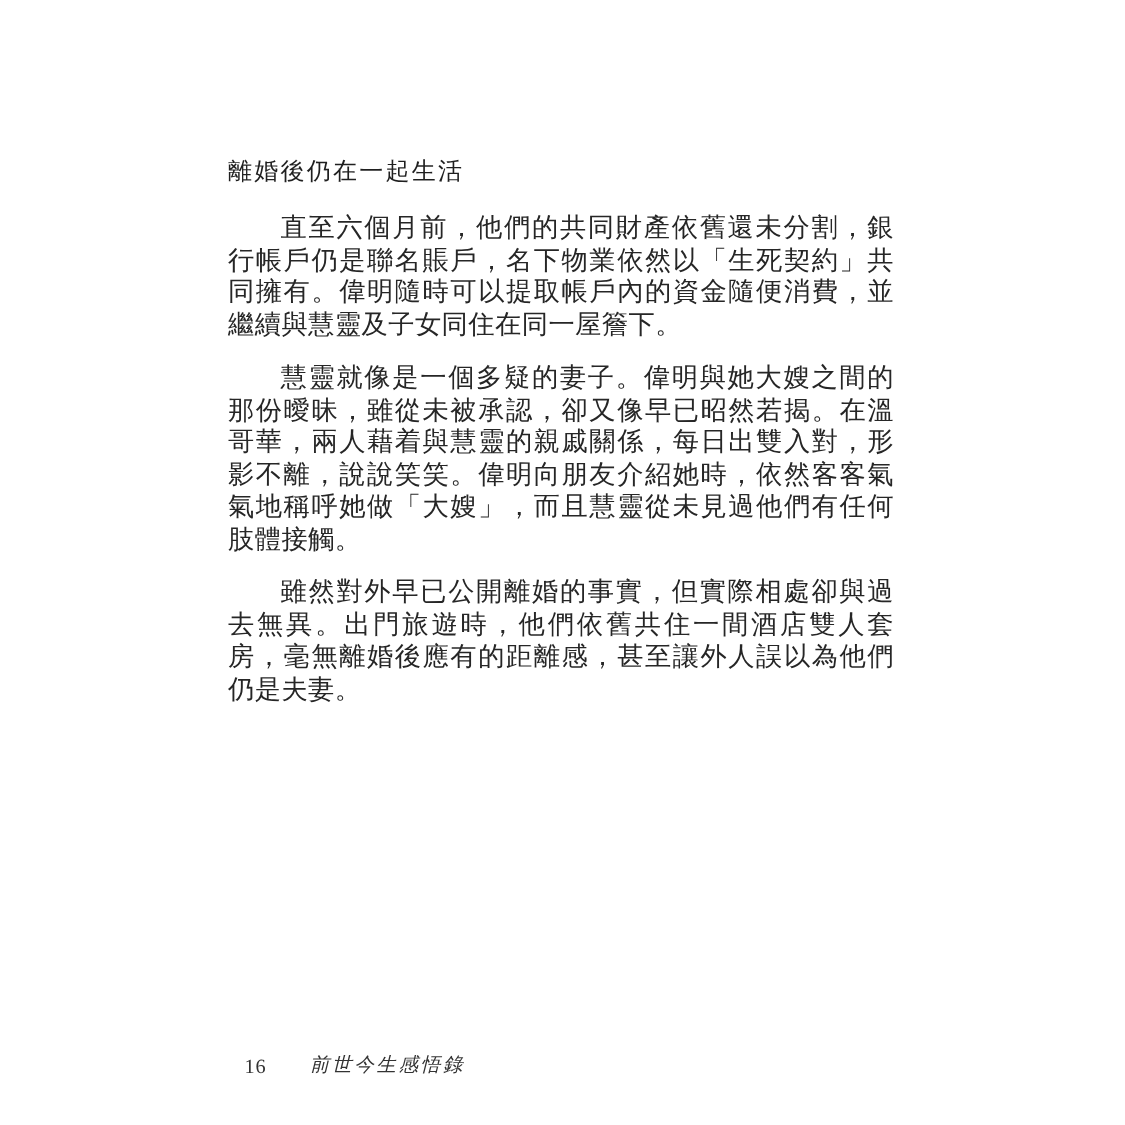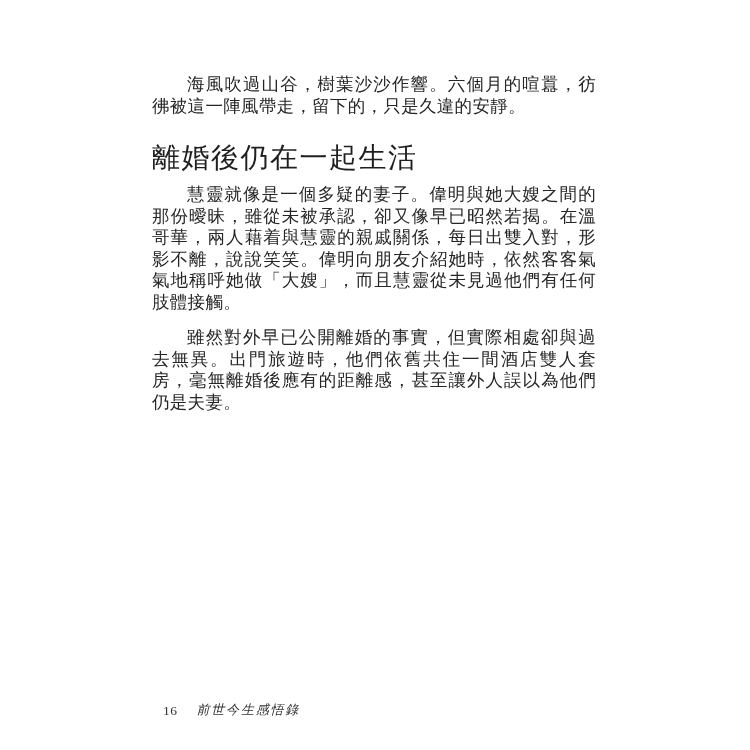--- a/index.html
+++ b/index.html
@@ -34,21 +34,21 @@
     margin: 0 0 14px 0;
     font-size: 17.5px;
     line-height: 21.5px;
     text-align: justify;
     text-indent: 2em;
     letter-spacing: 0.3px;
     color: var(--ink);
   }
   .heading {
     margin: 28px 0 13px 0;
-    font-size: 28px;
+    font-size: 16px;
     line-height: 26px;
     font-weight: normal;
     letter-spacing: 1.5px;
     color: #1f1f1f;
   }
   .footer {
     position: absolute;
     left: 163px;
     top: 701px;
     display: flex;
@@ -57,29 +57,30 @@
     color: #333333;
   }
   .page-num {
     font-size: 13.5px;
     letter-spacing: 0.5px;
   }
   .book-title {
     font-size: 13px;
     font-style: italic;
     letter-spacing: 1.8px;
+    margin-left: 10px;
   }
 </style>
 </head>
 <body>
 
 <div class="page">
   <div class="text-block">
-    <p class="para">海風吹過山谷，樹葉沙沙作響。六個月的喧囂，彷彿被這一陣風帶走，留下的，只是久違的安靜。</p>
     <h2 class="heading">離婚後仍在一起生活</h2>
+    <p class="para">直至六個月前，他們的共同財產依舊還未分割，銀行帳戶仍是聯名賬戶，名下物業依然以「生死契約」共同擁有。偉明隨時可以提取帳戶內的資金隨便消費，並繼續與慧靈及子女同住在同一屋簷下。</p>
     <p class="para">慧靈就像是一個多疑的妻子。偉明與她大嫂之間的那份曖昧，雖從未被承認，卻又像早已昭然若揭。在溫哥華，兩人藉着與慧靈的親戚關係，每日出雙入對，形影不離，說說笑笑。偉明向朋友介紹她時，依然客客氣氣地稱呼她做「大嫂」，而且慧靈從未見過他們有任何肢體接觸。</p>
     <p class="para">雖然對外早已公開離婚的事實，但實際相處卻與過去無異。出門旅遊時，他們依舊共住一間酒店雙人套房，毫無離婚後應有的距離感，甚至讓外人誤以為他們仍是夫妻。</p>
   </div>
 
   <div class="footer">
     <span class="page-num">16</span>
     <span class="book-title">前世今生感悟錄</span>
   </div>
 </div>
 

